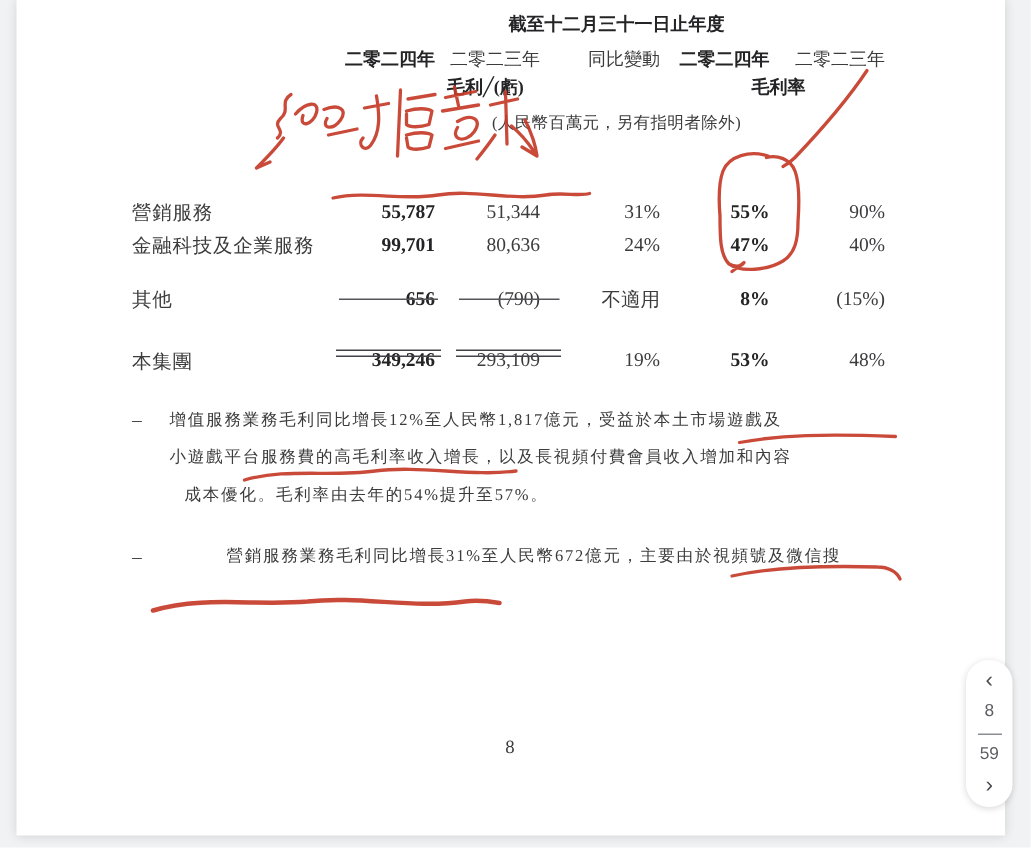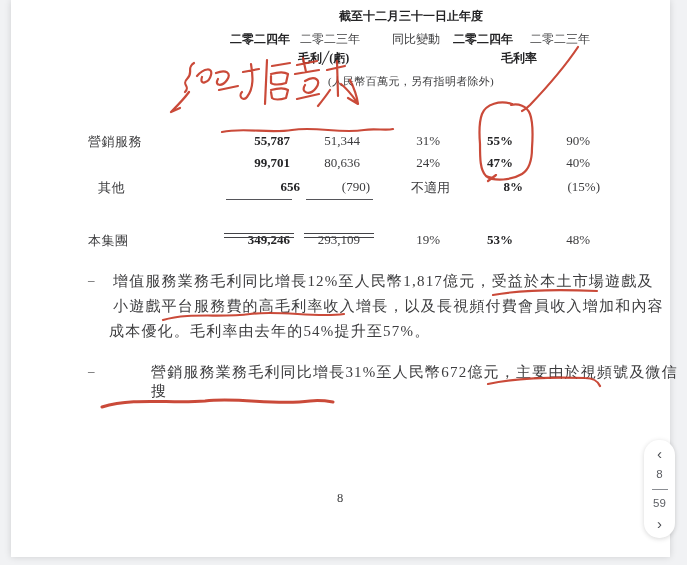--- a/index.html
+++ b/index.html
@@ -15,21 +15,21 @@
   .trow .lbl{position:absolute;left:0;letter-spacing:.5px;}
   .trow .c1{position:absolute;left:120px;width:82px;text-align:right;}
   .trow .c2{position:absolute;left:202px;width:70px;text-align:right;}
   .trow .c3{position:absolute;left:272px;width:80px;text-align:right;}
   .trow .c4{position:absolute;left:352px;width:73px;text-align:right;}
   .trow .c5{position:absolute;left:425px;width:77px;text-align:right;}
   .hdr{font-size:12px;}
   .rule{position:absolute;height:0;border-top:1px solid #55555a;}
   .dblrule{position:absolute;height:3px;border-top:1px solid #434347;border-bottom:1px solid #434347;}
   
-  .bline{position:absolute;font-size:15px;letter-spacing:1.2px;}
+  .bline{position:absolute;font-size:11px;letter-spacing:1.2px;}
   .dash{position:absolute;font-size:13px;}
   
   .ink{position:absolute;left:0;top:0;pointer-events:none;}
   
   .pager{position:absolute;left:644px;top:440px;width:31px;height:98px;background:#ffffff;
          border-radius:15px;box-shadow:0 1px 5px rgba(0,0,0,.16);
          display:flex;flex-direction:column;align-items:center;justify-content:space-between;
          padding:7px 0;box-sizing:border-box;
          font-family:"Liberation Sans","DejaVu Sans",sans-serif;}
   .pager .chev{font-size:15px;line-height:14px;color:#4b4d52;cursor:pointer;}
@@ -60,27 +60,28 @@
 
   <div class="trow" style="top:133px;">
     <span class="lbl">營銷服務</span>
     <span class="c1 b">55,787</span>
     <span class="c2">51,344</span>
     <span class="c3">31%</span>
     <span class="c4 b">55%</span>
     <span class="c5">90%</span>
   </div>
   <div class="trow" style="top:155px;">
+    <span class="lbl">金融科技及企業服務</span>
     <span class="c1 b">99,701</span>
     <span class="c2">80,636</span>
     <span class="c3">24%</span>
     <span class="c4 b">47%</span>
     <span class="c5">40%</span>
   </div>
-  <div class="trow" style="top:179px;margin-left:10px;">
+  <div class="trow" style="top:191px;">
     <span class="lbl">其他</span>
     <span class="c1 b">656</span>
     <span class="c2">(790)</span>
     <span class="c3">不適用</span>
     <span class="c4 b">8%</span>
     <span class="c5">(15%)</span>
   </div>
 
   <div class="rule" style="left:226px;top:199px;width:66px;"></div>
   <div class="rule" style="left:306px;top:199px;width:67px;"></div>
@@ -93,21 +94,21 @@
     <span class="c4 b">53%</span>
     <span class="c5">48%</span>
   </div>
 
   <div class="dblrule" style="left:224px;top:233px;width:70px;"></div>
   <div class="dblrule" style="left:304px;top:233px;width:70px;"></div>
 
   <div class="dash" style="left:88px;top:272px;">–</div>
   <div class="bline" style="left:113px;top:272px;">增值服務業務毛利同比增長12%至人民幣1,817億元，受益於本土市場遊戲及</div>
   <div class="bline" style="left:113px;top:297px;">小遊戲平台服務費的高毛利率收入增長，以及長視頻付費會員收入增加和內容</div>
-  <div class="bline" style="left:109px;top:322px;">成本優化。毛利率由去年的54%提升至57%。</div>
+  <div class="bline" style="left:123px;top:322px;">成本優化。毛利率由去年的54%提升至57%。</div>
 
   <div class="dash" style="left:88px;top:363px;">–</div>
   <div class="bline" style="left:113px;top:363px;margin-left:38px;">營銷服務業務毛利同比增長31%至人民幣672億元，主要由於視頻號及微信搜</div>
 
   <div class="abs footer-num" style="left:330px;top:491px;width:20px;text-align:center;">8</div>
 
   <svg class="ink" width="687" height="565" viewBox="0 0 687 565">
     <g fill="none" stroke="#c63b29" stroke-width="2.2" stroke-linecap="round" stroke-linejoin="round" opacity="0.92">
 
       <path d="

